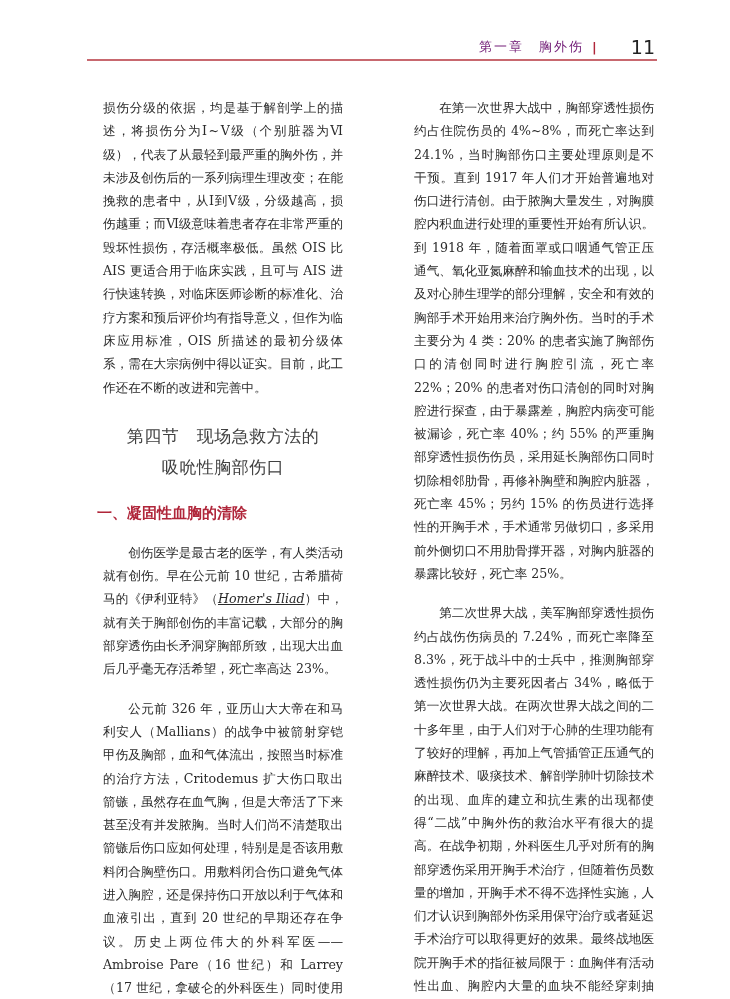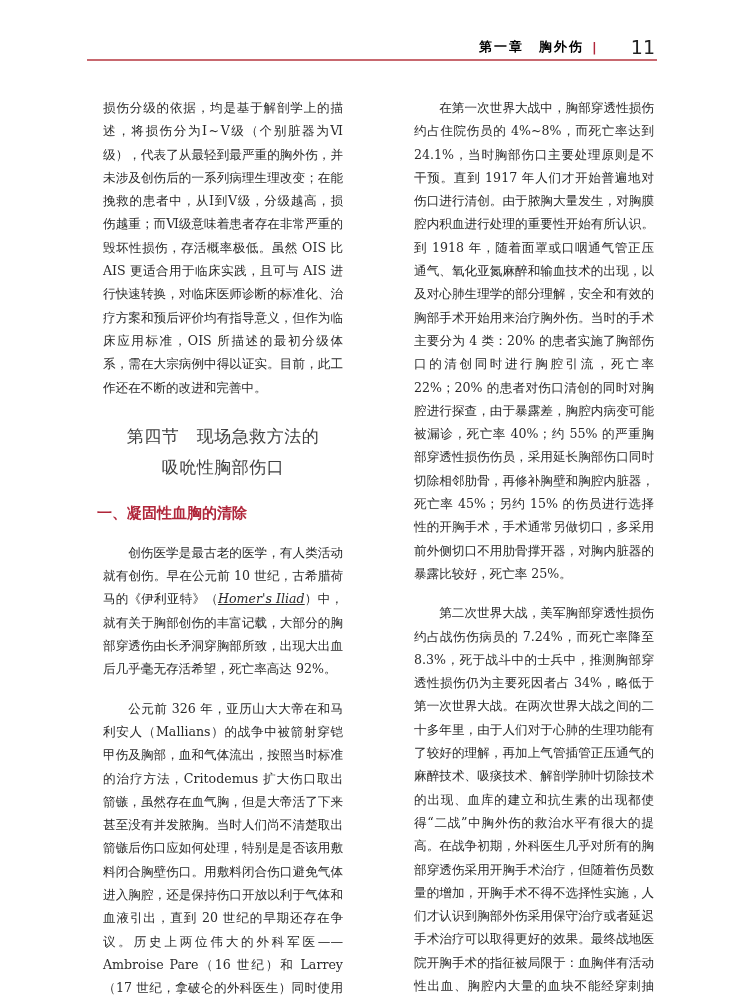--- a/index.html
+++ b/index.html
@@ -1,18 +1,18 @@
 <!DOCTYPE html>
 <html><head>
 <meta charset="utf-8">
 <style>
   html, body { margin: 0; padding: 0; background: #ffffff; }
   body { width: 730px; height: 999px; position: relative; overflow: hidden; font-family: "DejaVu Serif", "Liberation Serif", serif; color: #2a2a2a; }
   .running-head { position: absolute; top: 36px; right: 75px; display: flex; align-items: center; font-size: 13px; }
-  .rh-chapter { color: #000000; font-weight: bold; letter-spacing: 2px; }
+  .rh-chapter { color: #701a75; font-weight: normal; letter-spacing: 2px; }
   .rh-sep { color: #b0263a; margin: 0 8px; font-weight: bold; font-family: "DejaVu Sans", sans-serif; }
   .rh-page { color: #222; font-family: "DejaVu Sans", sans-serif; font-size: 19px; margin-left: 26px; }
   .head-rule { position: absolute; top: 59px; left: 87px; width: 570px; height: 2px; background: #c8686f; }
   .col { position: absolute; top: 80px; width: 272px; font-size: 12.6px; line-height: 23.3px; text-align: justify; }
   .col-left { left: 87px; }
   .col-right { left: 398px; }
   .col p { margin: 16px; text-indent: 2em; }
   .col p.no-indent { text-indent: 0; }
   .sec-title { color: #404040; font-family: "DejaVu Sans", sans-serif; font-size: 17px; text-align: center; line-height: 31px; margin: 22px 0 18px 0; letter-spacing: 0.5px; }
   .sec-title span { display: block; }
@@ -32,21 +32,21 @@
 <div class="col col-left">
   <p class="no-indent">损伤分级的依据，均是基于解剖学上的描述，将损伤分为Ⅰ~Ⅴ级（个别脏器为Ⅵ级），代表了从最轻到最严重的胸外伤，并未涉及创伤后的一系列病理生理改变；在能挽救的患者中，从Ⅰ到Ⅴ级，分级越高，损伤越重；而Ⅵ级意味着患者存在非常严重的毁坏性损伤，存活概率极低。虽然 OIS 比 AIS 更适合用于临床实践，且可与 AIS 进行快速转换，对临床医师诊断的标准化、治疗方案和预后评价均有指导意义，但作为临床应用标准，OIS 所描述的最初分级体系，需在大宗病例中得以证实。目前，此工作还在不断的改进和完善中。</p>
 
   <div class="sec-title">
     <span>第四节　现场急救方法的</span>
     <span>吸吮性胸部伤口</span>
   </div>
 
   <div class="sub-title">一、凝固性血胸的清除</div>
 
-  <p><span>创伤医学是最古老的医学，有人类活动就有创伤。早在公元前 10 世纪，古希腊荷马的《伊利亚特》（</span><em>Homer's Iliad</em><span>）中，就有关于胸部创伤的丰富记载，大部分的胸部穿透伤由长矛洞穿胸部所致，出现大出血后几乎毫无存活希望，死亡率高达 92%。</span></p>
+  <p><span>创伤医学是最古老的医学，有人类活动就有创伤。早在公元前 10 世纪，古希腊荷马的《伊利亚特》（</span><em>Homer's Iliad</em><span>）中，就有关于胸部创伤的丰富记载，大部分的胸部穿透伤由长矛洞穿胸部所致，出现大出血后几乎毫无存活希望，死亡率高达 23%。</span></p>
 
   <p>公元前 326 年，亚历山大大帝在和马利安人（Mallians）的战争中被箭射穿铠甲伤及胸部，血和气体流出，按照当时标准的治疗方法，Critodemus 扩大伤口取出箭镞，虽然存在血气胸，但是大帝活了下来甚至没有并发脓胸。当时人们尚不清楚取出箭镞后伤口应如何处理，特别是是否该用敷料闭合胸壁伤口。用敷料闭合伤口避免气体进入胸腔，还是保持伤口开放以利于气体和血液引出，直到 20 世纪的早期还存在争议。历史上两位伟大的外科军医——Ambroise Pare（16 世纪）和 Larrey（17 世纪，拿破仑的外科医生）同时使用开放和闭合伤口来治疗胸部穿透性损伤。Pare 认为当伤口内有少量血液或无血液流出时应关闭伤口，腔内积聚有大量血液时应保持伤口开放。而 Larrey 则把每次呼吸时进出伤口发出的“嘶嘶”声的大小作为决定因素，当声音大时闭合伤口，否则开放伤口，并认为保持伤口开放可以使脓液更容易流出，对患者有利。</p>
 </div>
 
 <div class="col col-right">
   <p>在第一次世界大战中，胸部穿透性损伤约占住院伤员的 4%~8%，而死亡率达到 24.1%，当时胸部伤口主要处理原则是不干预。直到 1917 年人们才开始普遍地对伤口进行清创。由于脓胸大量发生，对胸膜腔内积血进行处理的重要性开始有所认识。到 1918 年，随着面罩或口咽通气管正压通气、氧化亚氮麻醉和输血技术的出现，以及对心肺生理学的部分理解，安全和有效的胸部手术开始用来治疗胸外伤。当时的手术主要分为 4 类：20% 的患者实施了胸部伤口的清创同时进行胸腔引流，死亡率 22%；20% 的患者对伤口清创的同时对胸腔进行探查，由于暴露差，胸腔内病变可能被漏诊，死亡率 40%；约 55% 的严重胸部穿透性损伤伤员，采用延长胸部伤口同时切除相邻肋骨，再修补胸壁和胸腔内脏器，死亡率 45%；另约 15% 的伤员进行选择性的开胸手术，手术通常另做切口，多采用前外侧切口不用肋骨撑开器，对胸内脏器的暴露比较好，死亡率 25%。</p>
   <p>第二次世界大战，美军胸部穿透性损伤约占战伤伤病员的 7.24%，而死亡率降至 8.3%，死于战斗中的士兵中，推测胸部穿透性损伤仍为主要死因者占 34%，略低于第一次世界大战。在两次世界大战之间的二十多年里，由于人们对于心肺的生理功能有了较好的理解，再加上气管插管正压通气的麻醉技术、吸痰技术、解剖学肺叶切除技术的出现、血库的建立和抗生素的出现都使得“二战”中胸外伤的救治水平有很大的提高。在战争初期，外科医生几乎对所有的胸部穿透伤采用开胸手术治疗，但随着伤员数量的增加，开胸手术不得不选择性实施，人们才认识到胸部外伤采用保守治疗或者延迟手术治疗可以取得更好的效果。最终战地医院开胸手术的指征被局限于：血胸伴有活动性出血、胸腔内大量的血块不能经穿刺抽出、胸腔内或肺内大于 2cm 的异物、胸内或者肺内有肋骨碎片、吸吮性胸部伤口、张力性气胸。手术主要分三类：64% 的患者仅行胸壁伤口的清创，包括胸腔引流；30% 的患者经胸壁伤口或扩大伤口进行胸腔内手术；仅有 6% 的患者另选切口常规开胸手术。常规开胸手术适用于脓胸、凝固性血胸、纤维胸和胸内异物等。对于胸部穿透性损伤后脓胸的预防和早期治疗，包括脓胸、凝固性血胸的清除、纤维胸纤维板剥脱手术等，再</p>
 </div>
 
 </body></html>

